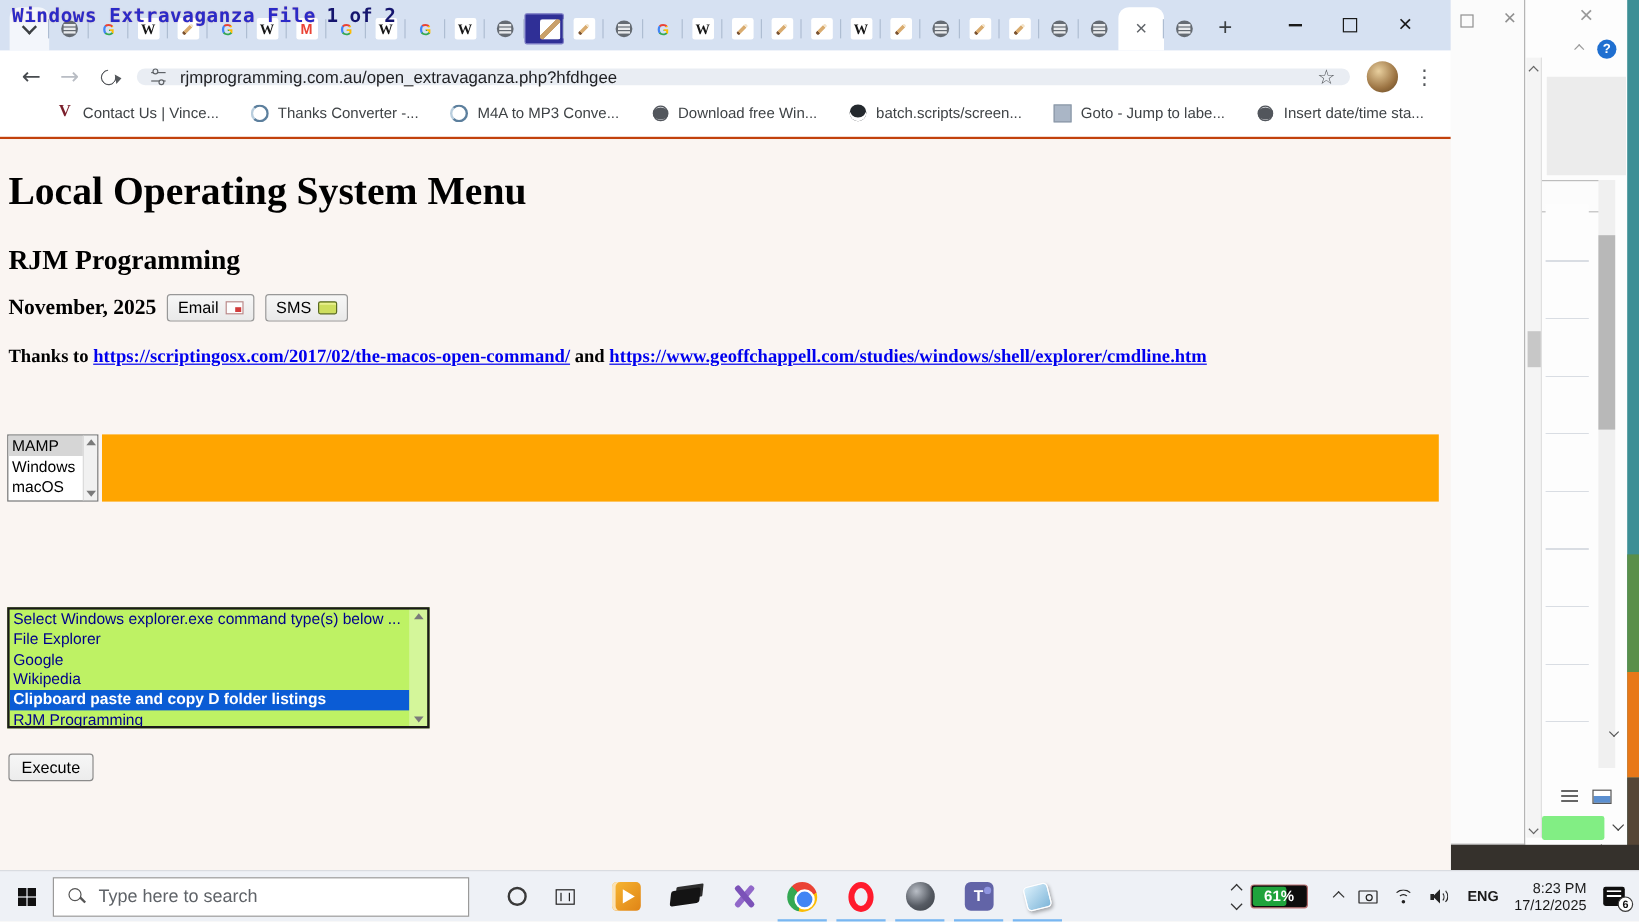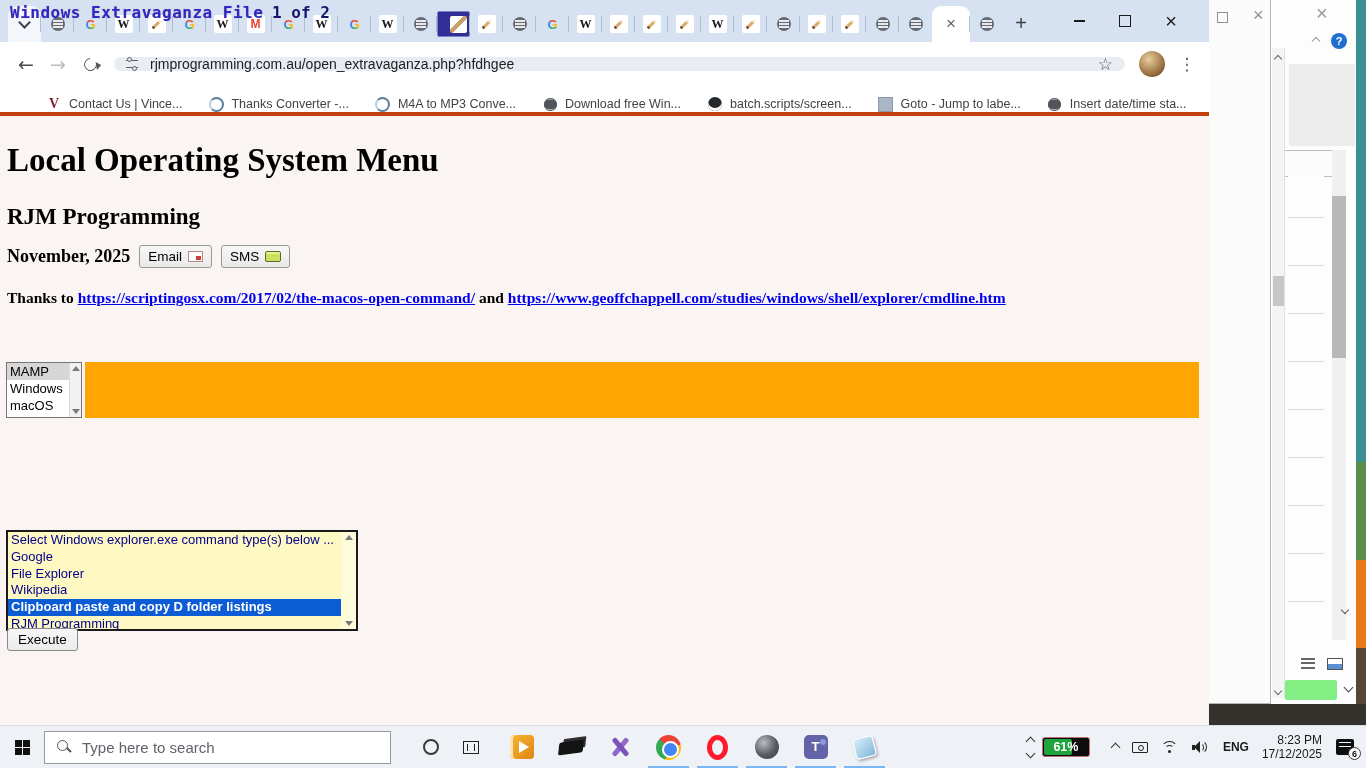--- a/index.html
+++ b/index.html
@@ -51,21 +51,21 @@
   .omnibox{height:14px;flex:1;border-radius:15px;background:#e9edf3;display:flex;align-items:center;padding:0 12px;margin:0 8px}
   .icon-tune{width:12px;height:8px;border-top:1.6px solid #5f6368;border-bottom:1.6px solid #5f6368;position:relative;margin-right:12px;flex:none}
   .icon-tune::before{content:"";position:absolute;width:3px;height:3px;border-radius:50%;background:#e9edf3;border:1.6px solid #5f6368;top:-4.4px;left:1px}
   .icon-tune::after{content:"";position:absolute;width:3px;height:3px;border-radius:50%;background:#e9edf3;border:1.6px solid #5f6368;bottom:-4.4px;right:1px}
   .url{font-size:14px;color:#202124;white-space:nowrap}
   .star{margin-left:auto;font-size:17px;color:#54575b}
   .avatar{width:26px;height:26px;border-radius:50%;background:radial-gradient(circle at 38% 32%,#e8cf9e,#9c7443 60%,#5f421f);margin:0 10px 0 6px}
   .kebab{font-size:17px;color:#54575b;width:24px;text-align:center}
 
   
-  .bookmarks{height:30px;background:#fff;border-bottom:4px solid #c2410c;display:flex;align-items:flex-end;padding:0 12px}
+  .bookmarks{height:30px;background:#fff;border-bottom:2px solid #c2410c;display:flex;align-items:flex-start;padding:0 12px}
   .icon-grid{width:5px;height:5px;background:#5f6368;box-shadow:8px 0 0 #5f6368,0 8px 0 #5f6368,8px 8px 0 #5f6368;margin:-6px 14px 0 6px}
   .bm-divider{width:1px;height:16px;background:#d5d7da;margin-right:14px}
   .bm{display:flex;align-items:center;gap:7px;margin-right:26px}
   .bm-label{font-size:12.5px;color:#3f4346;white-space:nowrap}
   .bmi{width:16px;height:16px;display:inline-flex;align-items:center;justify-content:center;flex:none}
   .bmi-v-logo::before{content:"V";font:700 14px "Liberation Serif",serif;color:#7a1f2b}
   .bmi-ring::before{content:"";width:11px;height:11px;border:2.2px solid #5c7f9d;border-radius:50%;border-left-color:#b8cddd}
   .bmi-globe::before{content:"";width:13px;height:13px;border-radius:50%;background:#52565c;box-shadow:inset 0 0 0 1px #52565c,inset 0 3px 0 -1.5px #e8eaed,inset 0 -4px 0 -2.5px #e8eaed}
   .bmi-github::before{content:"";width:14px;height:14px;border-radius:50%;background:#24292e;box-shadow:inset 0 -3px 0 #fff}
   .bmi-grey-square::before{content:"";width:13px;height:13px;background:#aab6c6;border:1px solid #8d99a8}
@@ -373,24 +373,24 @@
           <div class="os-opt">Windows</div>
           <div class="os-opt">macOS</div>
           <div class="mini-sb">
           <span class="tri-up"></span>
           <span class="tri-down"></span>
         </div>
       </div>
       <div class="orange-bar" id="orange-bar" style="background: rgb(255, 165, 0);"></div>
     </div>
 
-    <div class="cmd-select" id="cmd-select" style="background: #fef9c3; margin-top: 24px;">
+    <div class="cmd-select" id="cmd-select" style="background: #bef264;">
       <div class="cmd-opt" style="color: rgb(0, 0, 139);">Select Windows explorer.exe command type(s) below ...</div>
+        <div class="cmd-opt" style="color: rgb(0, 0, 139);">File Explorer</div>
         <div class="cmd-opt" style="color: rgb(0, 0, 139);">Google</div>
-        <div class="cmd-opt" style="color: rgb(0, 0, 139);">File Explorer</div>
         <div class="cmd-opt" style="color: rgb(0, 0, 139);">Wikipedia</div>
         <div class="cmd-opt" style="background: rgb(11, 92, 213); color: rgb(255, 255, 255); font-weight: 700;">Clipboard paste and copy D folder listings</div>
         <div class="cmd-opt" style="color: rgb(0, 0, 139);">RJM Programming</div>
         <div class="cmd-sb">
         <span class="tri-up"></span>
         <span class="tri-down"></span>
       </div>
     </div>
 
     <button class="execute-btn">Execute</button>

